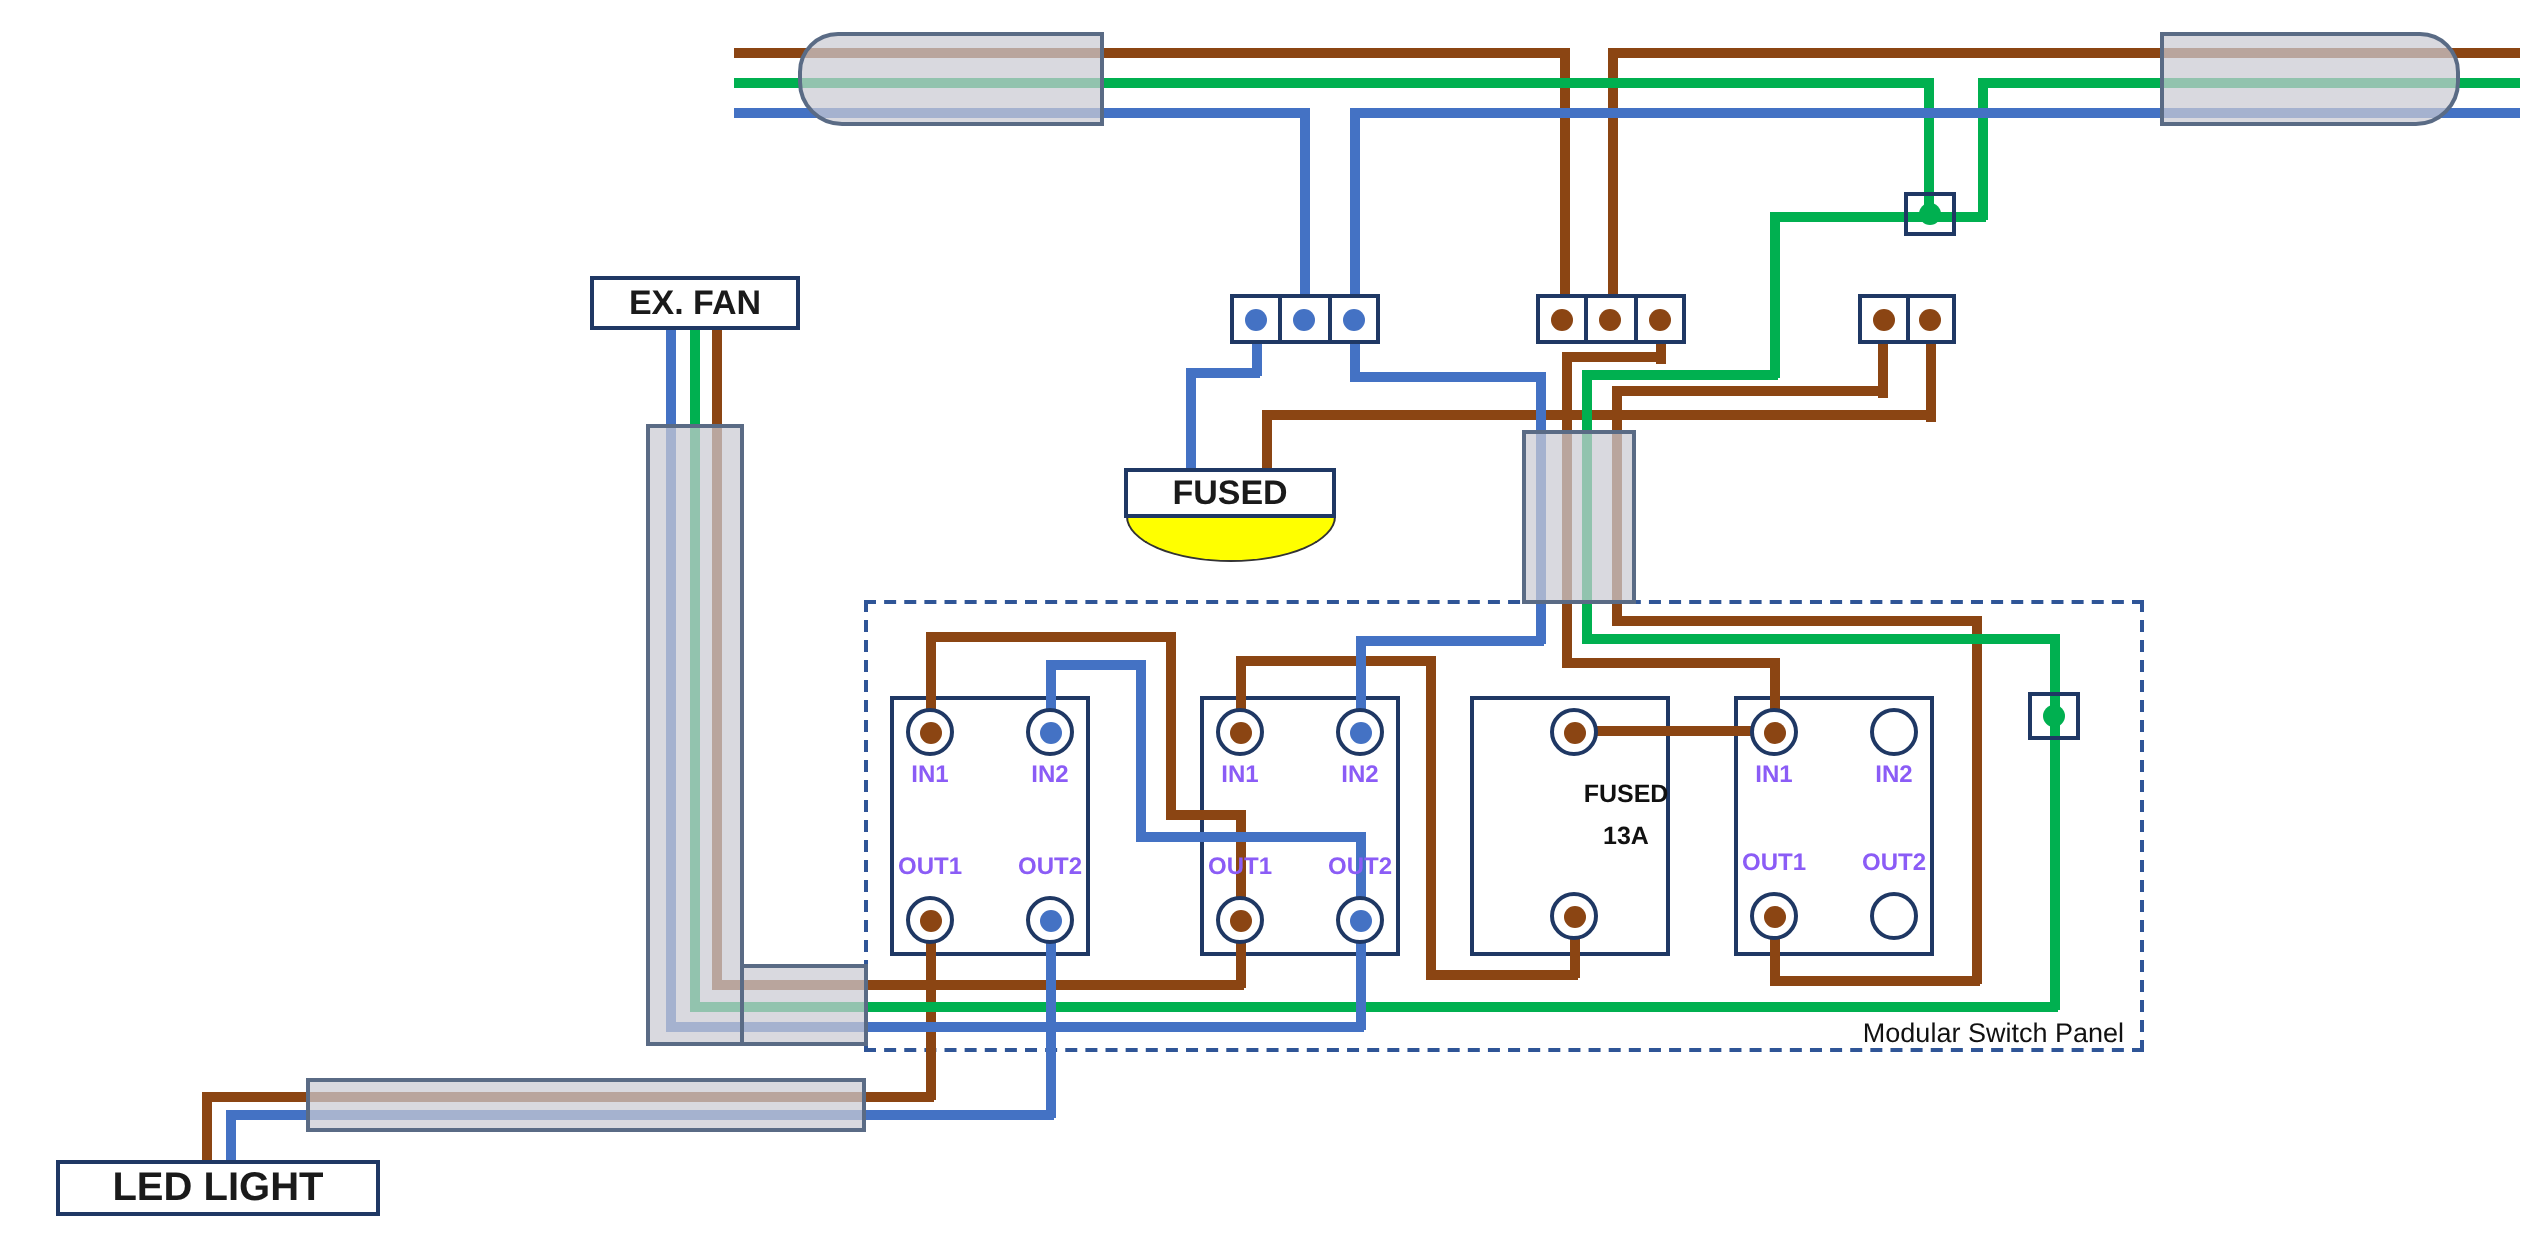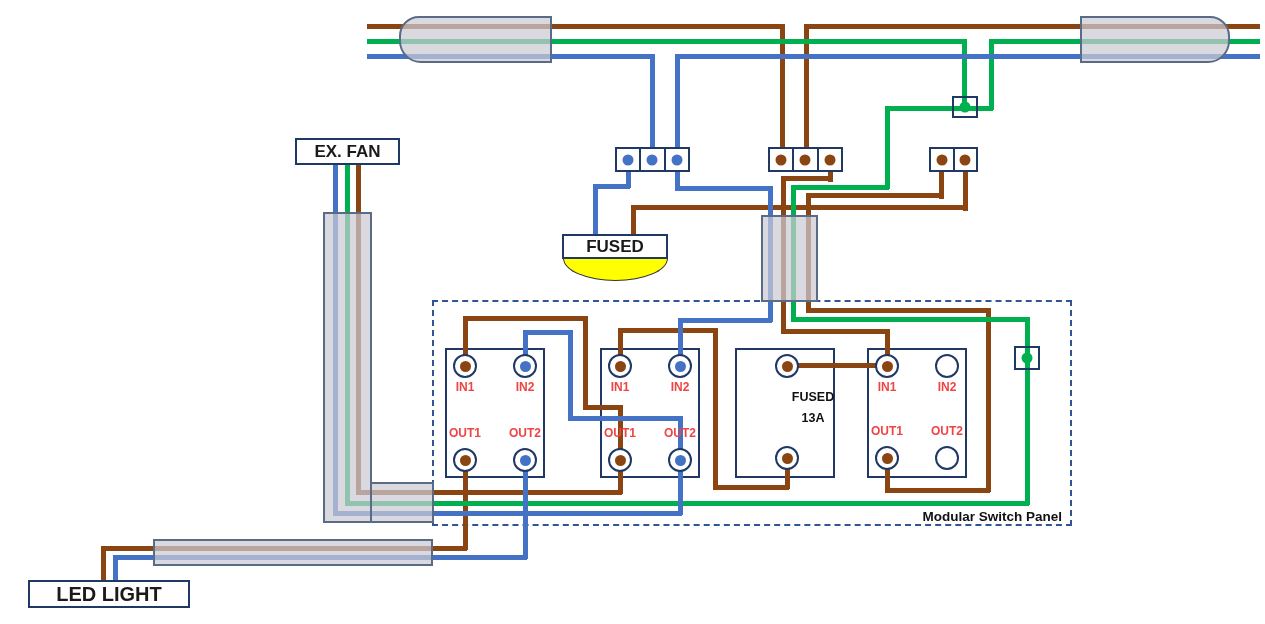--- a/index.html
+++ b/index.html
@@ -4,31 +4,31 @@
 <style>
   html,body{margin:0;padding:0;background:#fff;}
   #stage{position:relative;width:1265px;height:624px;background:#ffffff;overflow:hidden;
          font-family:"Liberation Sans",sans-serif;}
   .wire{position:absolute;z-index:30;}
   .conduit{position:absolute;z-index:40;background:rgba(203,203,210,0.72);border:2px solid #5a6b85;box-sizing:border-box;}
   .module{position:absolute;z-index:20;background:#fff;border:2px solid #1F3864;box-sizing:border-box;}
   .ring{position:absolute;z-index:50;width:24px;height:24px;border:2px solid #1F3864;border-radius:50%;
         background:#fff;box-sizing:border-box;}
   .dot{position:absolute;z-index:55;border-radius:50%;}
-  .termlabel{position:absolute;z-index:60;font-size:12px;font-weight:bold;color:#ef4444;white-space:nowrap;
+  .termlabel{position:absolute;z-index:60;font-size:12px;font-weight:bold;color:#8b5cf6;white-space:nowrap;
              transform:translateX(-50%);}
   .centerlabel{position:absolute;z-index:60;font-size:12.5px;font-weight:bold;color:#111;width:100%;text-align:center;padding-left:28px;}
   .block{position:absolute;z-index:45;background:#fff;border:2.5px solid #1F3864;box-sizing:border-box;display:flex;}
   .block.transparent{background:transparent;}
   .cell{flex:1;border-left:2.5px solid #1F3864;position:relative;}
   .cell:first-child{border-left:none;}
   .labelbox{position:absolute;z-index:50;background:#fff;border:2px solid #1F3864;box-sizing:border-box;
             display:flex;align-items:center;justify-content:center;font-weight:600;color:#1a1a1a;}
   #panel{position:absolute;z-index:10;border:2px dashed #2F5597;box-sizing:border-box;background:transparent;}
-  #panel-label{position:absolute;right:8px;bottom:0px;font-size:13.5px;font-weight:bold;color:#111;z-index:60;}
+  #panel-label{position:absolute;right:8px;bottom:0px;font-size:13.5px;font-weight:normal;color:#111;z-index:60;}
   #light-dish{position:absolute;z-index:48;background:#FFFF00;border:1.5px solid #333;border-top:none;
               border-radius:0 0 53px 53px / 0 0 23px 23px;box-sizing:border-box;}
 </style>
 </head>
 <body>
 
 <div id="stage">
   <div id="panel" style="left: 432px; top: 300px; width: 640px; height: 226px;">
     <div id="panel-label">Modular Switch Panel</div>
   </div>

